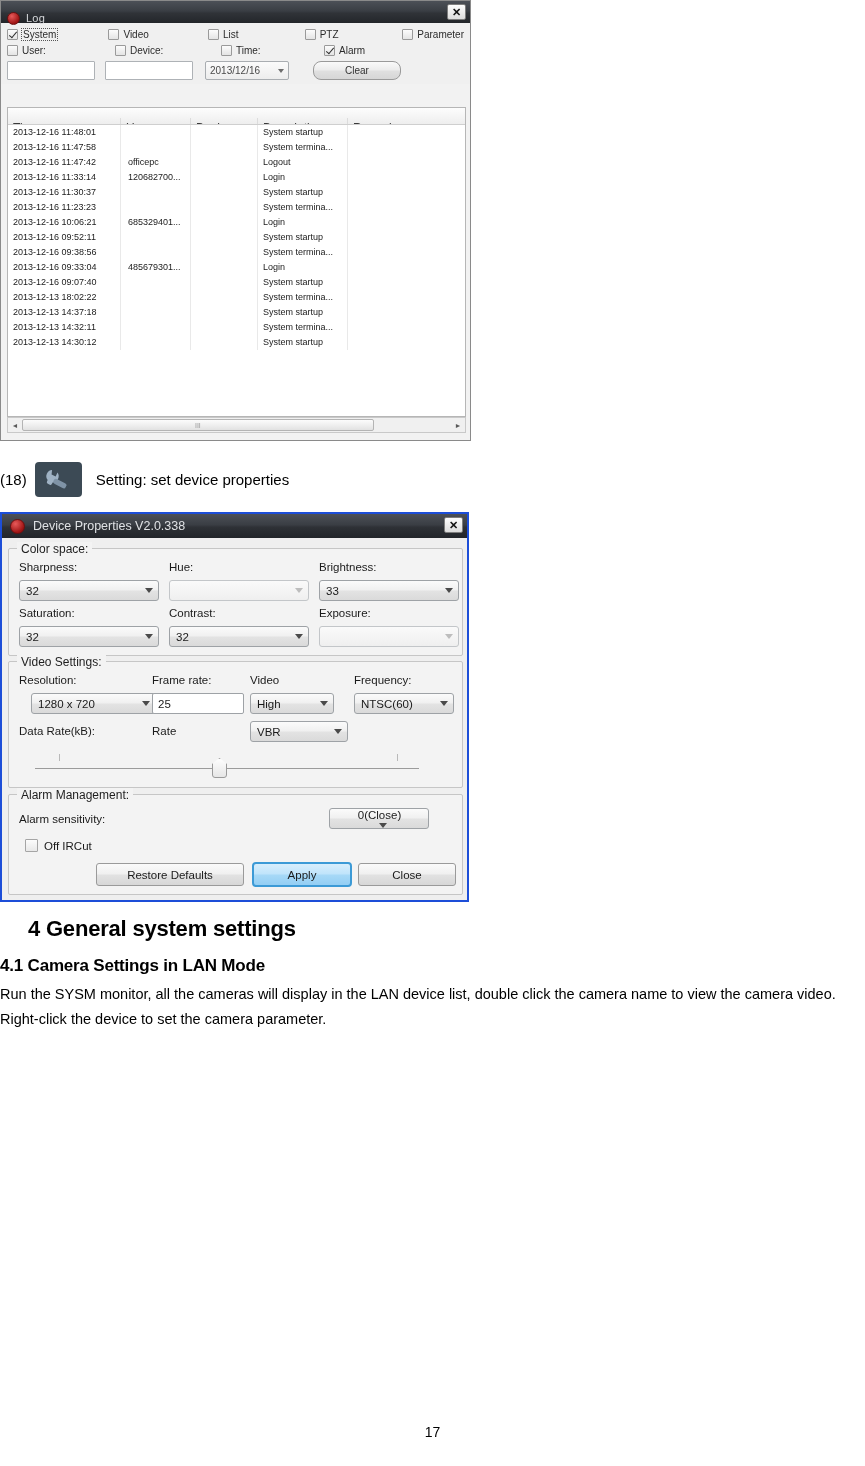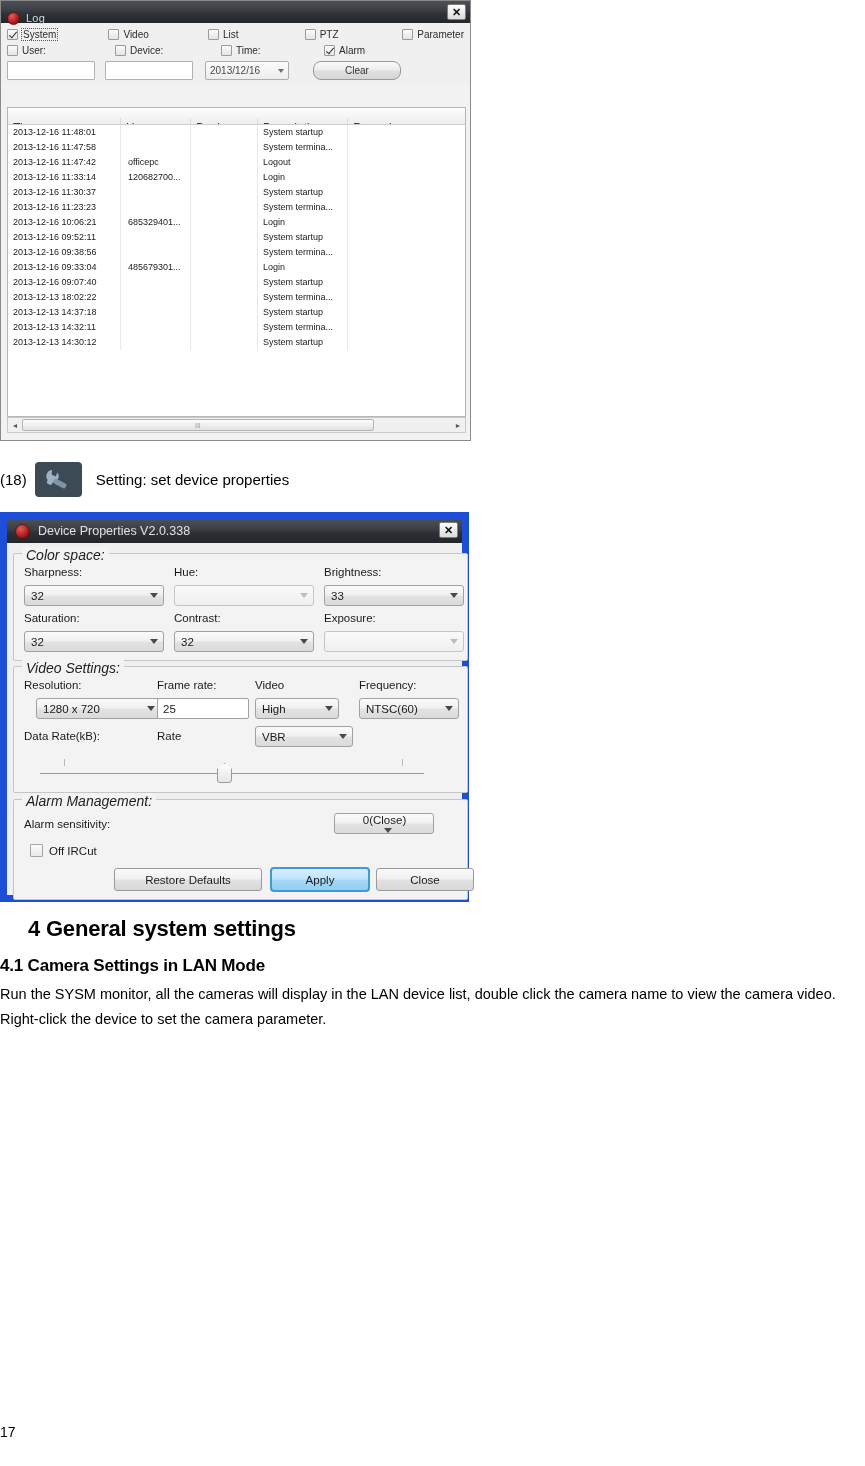--- a/index.html
+++ b/index.html
@@ -224,21 +224,21 @@
     margin-right: 14px;
     flex: 0 0 auto;
   }
 
   
   .dev-window {
     position: absolute;
     left: 0; top: 512px;
     width: 469px;
     height: 390px;
-    border: 7px solid #1d4ed8;
+    border: 2px solid #1d4ed8;
     background: #efefef;
   }
   .dev-titlebar {
     height: 24px;
     background: linear-gradient(to bottom, #4c5057 0%, #3a3e44 45%, #2e3136 55%, #22252a 100%);
     display: flex;
     align-items: center;
     padding: 0 3px 0 8px;
     position: relative;
   }
@@ -256,23 +256,22 @@
     position: absolute;
     border: 1px solid #c6c6c6;
     background: #f3f3f3;
     border-radius: 2px;
   }
   .group-label {
     position: absolute;
     top: -7px; left: 8px;
     background: #f3f3f3;
     padding: 0 4px;
-    font-size: 14px;
+    font-size: 12px;
     color: #1e1e1e;
-    font-style: italic;
   }
   .fld-label {
     position: absolute;
     font-size: 11.5px;
     color: #1a1a1a;
     white-space: nowrap;
   }
   .combo {
     position: absolute;
     height: 21px;
@@ -360,21 +359,20 @@
   .dlg-btn {
     position: absolute;
     height: 23px;
     background: linear-gradient(to bottom, #fafafa 0%, #f0f0f0 48%, #e2e2e2 52%, #d7d7d7 100%);
     border: 1px solid #9a9a9a;
     border-radius: 3px;
     display: flex; align-items: center; justify-content: center;
     font-size: 11.5px;
     color: #1a1a1a;
     cursor: pointer;
-    margin-left: 13px;
   }
   .dlg-btn.primary {
     background: linear-gradient(to bottom, #d8eefc 0%, #bfe4fb 48%, #a7d9f7 52%, #93cef4 100%);
     border: 2px solid #3c9ad6;
     border-radius: 4px;
   }
 
   
   .doc {
     position: absolute;
@@ -396,21 +394,21 @@
   }
   .p {
     font-size: 14.5px;
     line-height: 25px;
     margin: 0;
   }
   .page-num {
     position: absolute;
     left: 0; top: 1424px;
     width: 865px;
-    text-align: left;
+    text-align: center;
     font-size: 14px;
   }
 </style>
 </head>
 <body>
 
 <div class="log-window">
   <div class="log-titlebar">
     <div class="log-title-icon"></div>
     <div class="log-title-text">Log</div>

